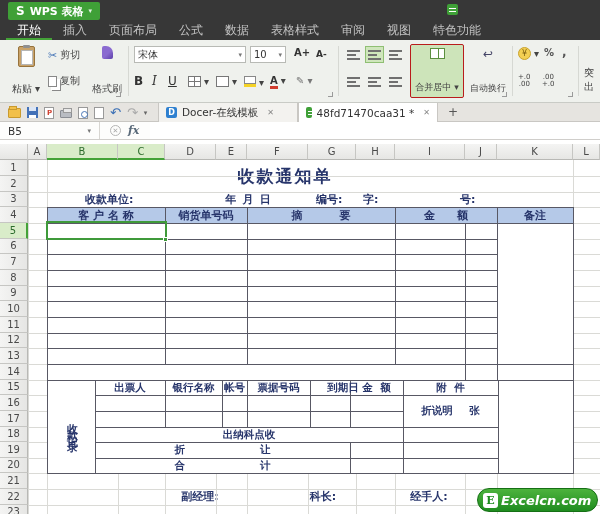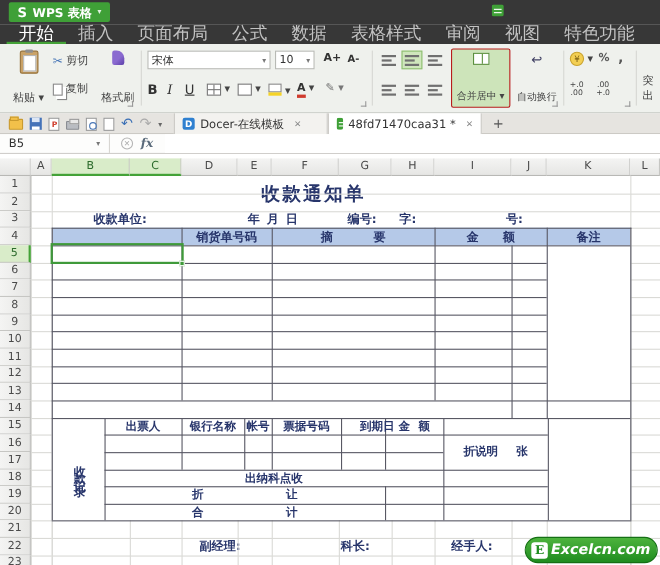--- a/index.html
+++ b/index.html
@@ -8,21 +8,21 @@
 #app{position:relative;width:600px;height:514px;overflow:hidden;background:#fff}
 .abs{position:absolute}
 
 .titlebar{position:absolute;left:0;top:0;width:600px;height:22px;background:#373737}
 .wps-btn{position:absolute;left:8px;top:2px;height:18px;padding:0 8px;background:#3fa037;border-radius:2px;color:#fff;display:flex;align-items:center;gap:5px;font-size:11px;font-weight:bold}
 .wps-btn .logo{font-weight:bold;font-size:12px}
 .wps-btn .dd{font-size:7px;opacity:.85}
 .doc-info{position:absolute;left:447px;top:4px;display:flex;align-items:center;gap:5px;color:#9b9b9b;font-size:10px;white-space:nowrap}
 
 .menubar{position:absolute;left:0;top:22px;width:600px;height:18px;background:#373737;display:flex;padding-left:6px}
-.mtab{color:#c2c2c2;font-size:16px;line-height:16px;padding:0 11px;cursor:default}
+.mtab{color:#c2c2c2;font-size:12px;line-height:16px;padding:0 11px;cursor:default}
 .mtab.act{color:#fff;border-bottom:2px solid #44a238}
 
 .ribbon{position:absolute;left:0;top:40px;width:600px;height:63px;background:#eff1ed;border-bottom:1px solid #c9cbc6}
 .vdiv{position:absolute;top:6px;width:1px;height:50px;background:#d6d8d3}
 .rlbl{font-size:10px;color:#444;white-space:nowrap}
 .combo{position:absolute;height:17px;background:#fff;border:1px solid #b8bab5;display:flex;align-items:center;justify-content:space-between;padding:0 3px;font-size:10px;color:#333}
 .combo .dd{font-size:7px;color:#777}
 .tool{position:absolute;display:flex;align-items:center;gap:3px;font-size:10px;color:#444}
 .bigbtn{position:absolute;display:flex;flex-direction:column;align-items:center;justify-content:space-between;padding:3px 2px;font-size:9px;color:#444}
 .bigbtn.green{background:#cde4ba;border:1px solid #b91c1c;border-radius:2px}
@@ -297,20 +297,21 @@
   <div class="abs nav r3 spread" style="left:222px;width:52px">
     <span>年</span>
       <span>月</span>
       <span>日</span>
   </div>
   <div class="abs nav r3" style="left:316px">编号:</div>
   <div class="abs nav r3" style="left:363px">字:</div>
   <div class="abs nav r3" style="left:460px">号:</div>
 
   <div class="blueband"></div>
+  <div class="abs nav fh cell" style="left:47px;width:118px">客 户 名 称</div>
   <div class="abs nav fh cell" style="left:165px;width:82px">销货单号码</div>
   <div class="abs nav fh spread" style="left:247px;width:148px;padding:0 26px">
     <span>摘</span>
       <span>要</span>
   </div>
   <div class="abs nav fh spread" style="left:395px;width:102px;padding:0 18px">
     <span>金</span>
       <span>额</span>
   </div>
   <div class="abs nav fh cell" style="left:497px;width:76px">备注</div>
@@ -429,20 +430,21 @@
     <div class="dl" style="left: 95px; top: 411px; width: 308px; height: 1px;"></div>
     <div class="dl" style="left: 95px; top: 427px; width: 403px; height: 1px;"></div>
     <div class="dl" style="left: 95px; top: 442px; width: 403px; height: 1px;"></div>
     <div class="dl" style="left: 95px; top: 458px; width: 403px; height: 1px;"></div>
     <div class="abs nav cell pre" style="left: 95px; top: 380px; width: 70px; height: 15px; font-size: 10.5px;">出票人</div>
     <div class="abs nav cell pre" style="left: 165px; top: 380px; width: 57px; height: 15px; font-size: 10.5px;">银行名称</div>
     <div class="abs nav cell pre" style="left: 222px; top: 380px; width: 25px; height: 15px; font-size: 10.5px;">帐号</div>
     <div class="abs nav cell pre" style="left: 247px; top: 380px; width: 63px; height: 15px; font-size: 10.5px;">票据号码</div>
     <div class="abs nav cell pre" style="left: 310px; top: 380px; width: 40px; height: 15px; font-size: 10.5px; padding-left: 26px;">到期日</div>
     <div class="abs nav cell pre" style="left: 350px; top: 380px; width: 53px; height: 15px; font-size: 10.5px;">金  额</div>
+    <div class="abs nav cell pre" style="left: 403px; top: 380px; width: 95px; height: 15px; font-size: 10.5px;">附  件</div>
     <div class="ch" style="left: 0px; top: 144px; width: 28px;"></div>
     <div class="ch" style="left: 28px; top: 144px; width: 19px;">A</div>
     <div class="ch sel" style="left: 47px; top: 144px; width: 71px;">B</div>
     <div class="ch sel" style="left: 118px; top: 144px; width: 47px;">C</div>
     <div class="ch" style="left: 165px; top: 144px; width: 51px;">D</div>
     <div class="ch" style="left: 216px; top: 144px; width: 31px;">E</div>
     <div class="ch" style="left: 247px; top: 144px; width: 61px;">F</div>
     <div class="ch" style="left: 308px; top: 144px; width: 48px;">G</div>
     <div class="ch" style="left: 356px; top: 144px; width: 39px;">H</div>
     <div class="ch" style="left: 395px; top: 144px; width: 70px;">I</div>

